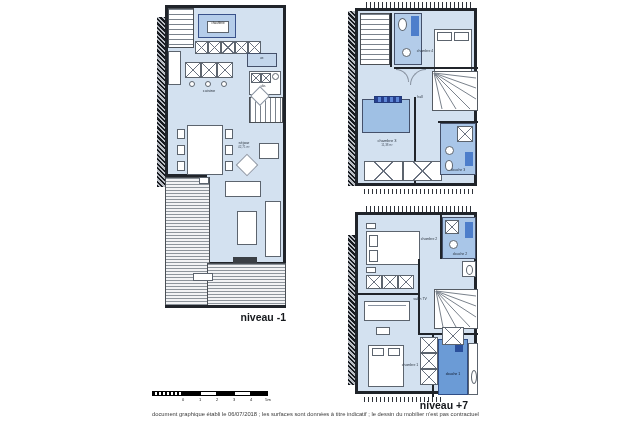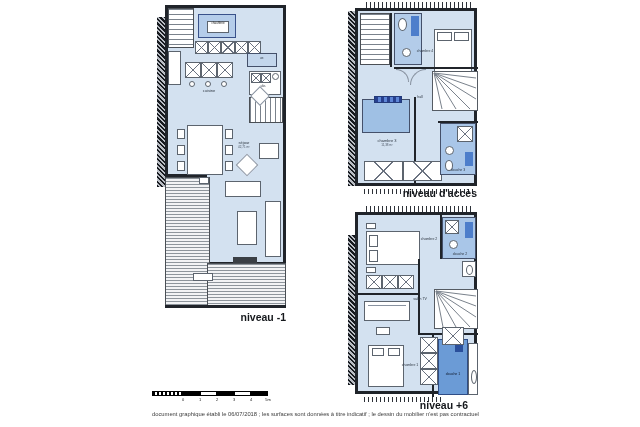--- a/index.html
+++ b/index.html
@@ -169,21 +169,20 @@
     <div class="roomblue" style="left:82px;top:112px;width:36px;height:52px;background:#a9c6e8;border:1px solid #44506a;">
       <div class="xwrap" style="right:2px;top:2px;width:16px;height:16px;">
           <div class="xbox"></div>
         </div>
       <div class="circle" style="left:4px;top:22px;width:9px;height:9px;"></div>
       <div class="oval" style="left:4px;top:36px;width:8px;height:11px;"></div>
       <div class="accent" style="left:24px;top:28px;width:8px;height:14px;"></div>
       <div class="lbl" style="left:2px;top:44px;width:30px;font-size:3.5px;">douche 3</div>
     </div>
   </div>
-  <div class="plan-label" style="left:380px;top:187px;width:97px;">niveau d'accès</div>
 
   <div class="plan" style="left:355px;top:212px;width:122px;height:182px;">
     <div class="ticks" style="left:8px;top:-9px;width:106px;height:6px;"></div>
     <div class="ticks" style="left:6px;top:182px;width:80px;height:5px;"></div>
     <div class="hatch" style="left:-10px;top:20px;width:7px;height:150px;"></div>
 
     <div class="white" style="left:8px;top:16px;width:54px;height:34px;">
       <div class="white" style="left:2px;top:3px;width:9px;height:12px;"></div>
       <div class="white" style="left:2px;top:18px;width:9px;height:12px;"></div>
     </div>
@@ -244,21 +243,21 @@
       <div class="lbl" style="left:2px;top:32px;width:24px;font-size:3.5px;color:#101a2c;">douche 1</div>
       <div class="accentdark" style="left:16px;top:2px;width:8px;height:10px;"></div>
     </div>
     <div class="xwrap" style="left:84px;top:112px;width:22px;height:18px;">
         <div class="xbox"></div>
       </div>
     <div class="white" style="left:110px;top:128px;width:10px;height:52px;">
       <div class="oval" style="left:2px;top:26px;width:6px;height:14px;"></div>
     </div>
   </div>
-  <div class="plan-label" style="left:380px;top:399px;width:88px;">niveau +6</div>
+  <div class="plan-label" style="left:380px;top:399px;width:88px;">niveau +7</div>
 
 
   <div class="scalebar" style="left:152px;top:391px;width:130px;">
     <div class="segchk" style="left:0;width:31px;"></div>
     <div class="seg" style="left:31px;width:17px;background:#000;"></div>
     <div class="seg" style="left:48px;width:17px;background:#fff;"></div>
     <div class="seg" style="left:65px;width:17px;background:#000;"></div>
     <div class="seg" style="left:82px;width:17px;background:#fff;"></div>
     <div class="seg" style="left:99px;width:17px;background:#000;"></div>
     <span class="sticklbl" style="left:31px;">0</span>

